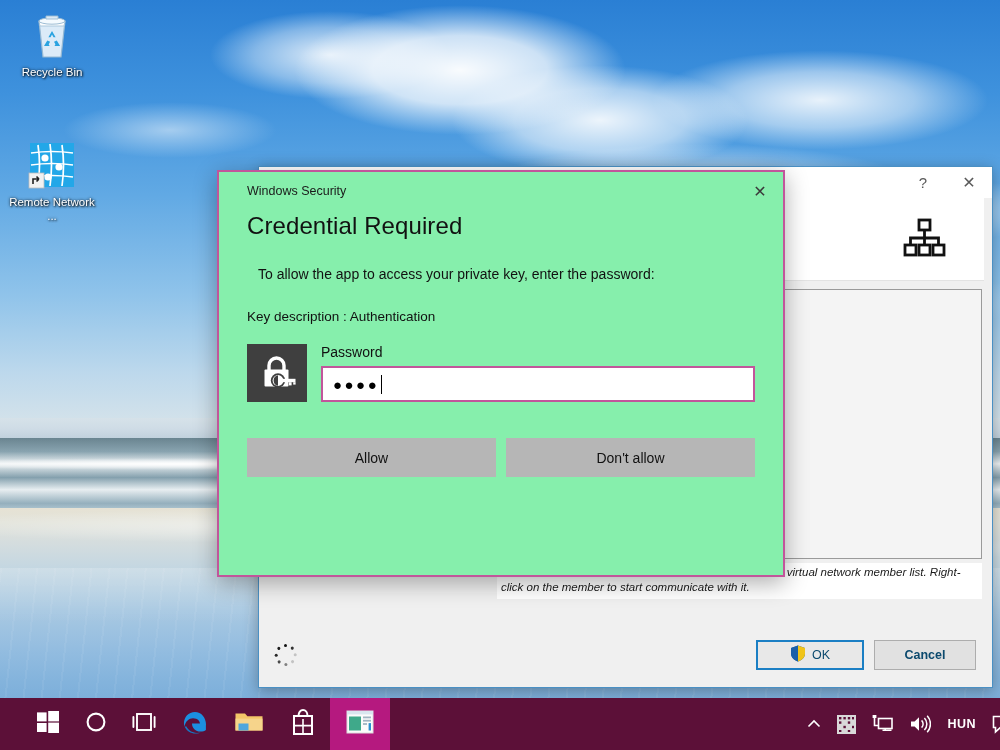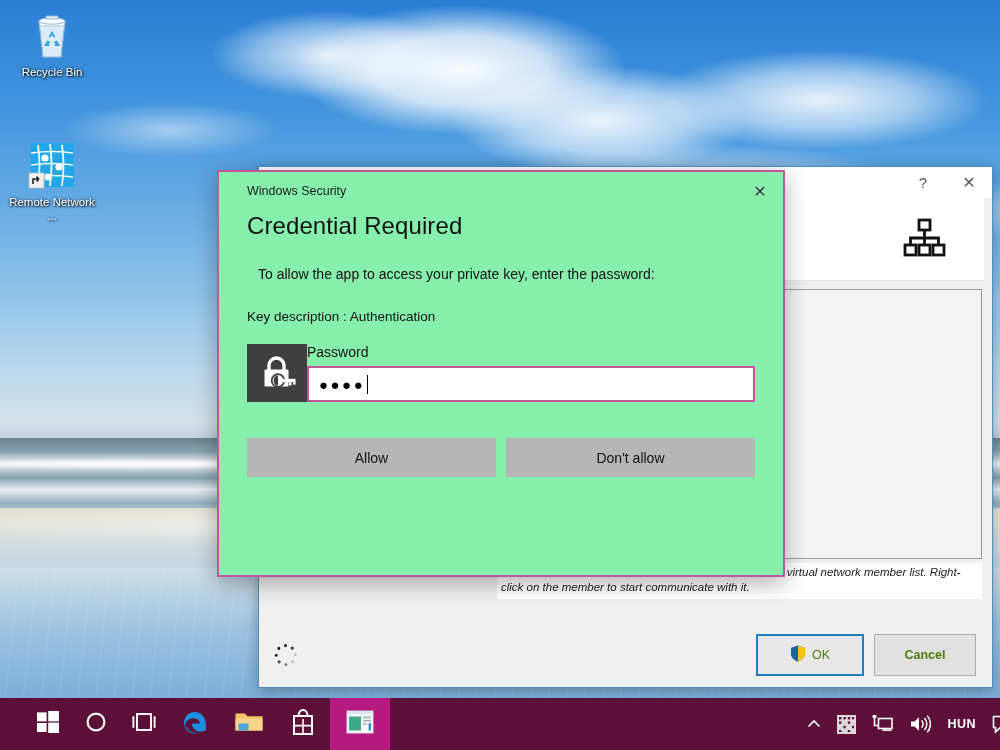--- a/index.html
+++ b/index.html
@@ -114,22 +114,22 @@
   #bgwin-footer {
     position: absolute; left: 0; right: 0; bottom: 0; height: 64px;
     display: flex; align-items: center; padding: 0 16px; box-sizing: border-box;
   }
   .spinner { width: 22px; height: 22px; position: relative; }
   .spinner i {
     position: absolute; width: 3.4px; height: 3.4px; border-radius: 50%; background: #111;
     left: 9px; top: 0; transform-origin: 1.7px 11px;
   }
   .win-btn {
-    height: 42px; min-width: 94px; background: #e1e1e1; border: 1px solid #adadad;
-    font-size: 12.5px; color: #4d7c0f; display: flex; align-items: center; justify-content: center;
+    height: 30px; min-width: 94px; background: #e1e1e1; border: 1px solid #adadad;
+    font-size: 12.5px; color: #0c4a6e; display: flex; align-items: center; justify-content: center;
     box-sizing: border-box; gap: 6px;
   }
   .win-btn.default { border: 2px solid #1b7fc4; background: #e8e8e8; }
 
   
   #creddlg {
     position: absolute; left: 217px; top: 170px;
     width: 568px; height: 407px;
     background: #86efac;
     border: 2px solid #c2559b;
@@ -142,21 +142,21 @@
   }
   #cred-title { font-size: 12.5px; color: #1a1a1a; flex: 1; }
   #cred-close {
     width: 46px; height: 34px; display: flex; align-items: center; justify-content: center;
     font-size: 16px; color: #3a3a3a;
   }
   #cred-body { padding: 0 28px; }
   #cred-heading { font-size: 24px; font-weight: 400; color: #111; margin: 2px 0 22px 0; letter-spacing: 0.1px; }
   #cred-desc { font-size: 14px; color: #111; line-height: 25px; max-width: 452px; margin-bottom: 22px; margin-left: 11px; }
   #cred-keydesc { font-size: 13.5px; color: #111; margin-bottom: 20px; }
-  .pw-row { display: flex; align-items: flex-start; }
+  .pw-row { display: flex; gap: 14px; align-items: flex-start; }
   .pw-icon {
     width: 60px; height: 58px; background: #3f3f3f; flex: none;
     display: flex; align-items: center; justify-content: center;
   }
   .pw-fields { flex: 1; }
   .pw-label { font-size: 14px; color: #111; margin-bottom: 6px; }
   .pw-input {
     height: 36px; background: #fff; border: 2px solid #c2559b;
     display: flex; align-items: center; padding: 0 10px; box-sizing: border-box;
   }

